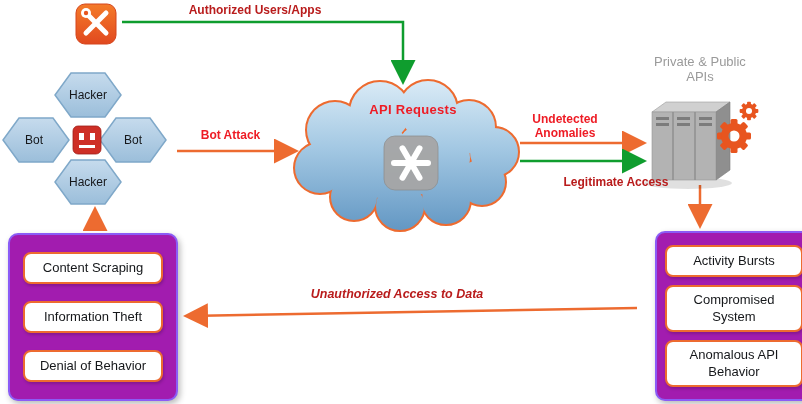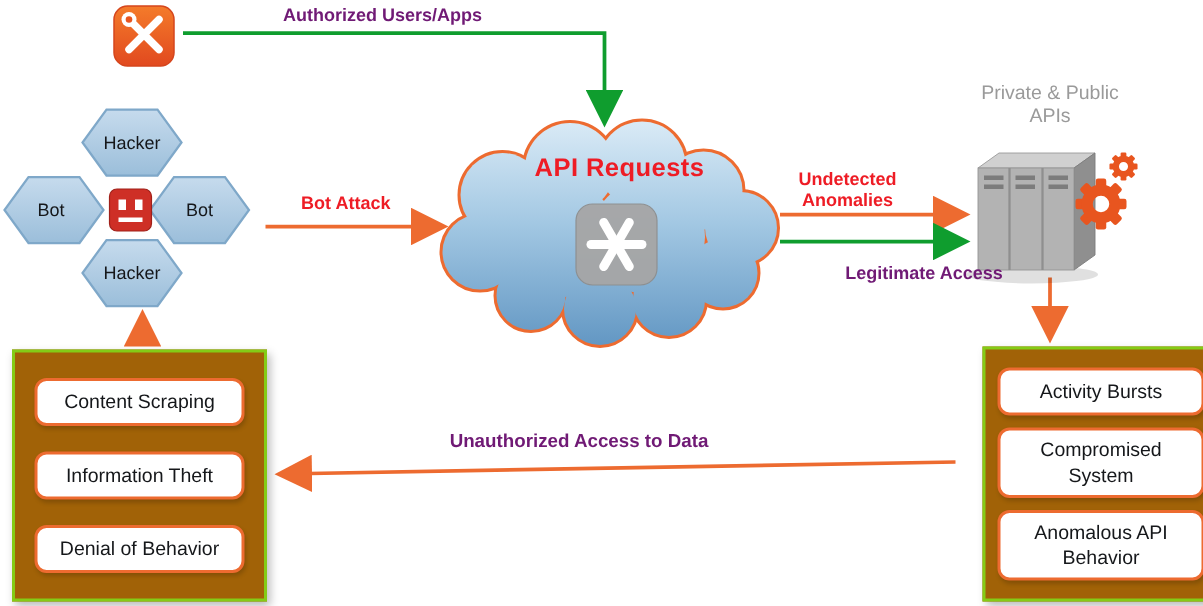--- a/index.html
+++ b/index.html
@@ -1,26 +1,26 @@
 <!DOCTYPE html>
 <html><head>
 <meta charset="utf-8">
 <style>
   html,body{margin:0;padding:0;background:#fff;}
   .canvas{position:relative;width:802px;height:404px;background:#fff;
     font-family:"Liberation Sans",sans-serif;overflow:hidden;}
   .canvas svg{position:absolute;left:0;top:0;}
   .lbl{position:absolute;text-align:center;font-size:12px;line-height:1.18;font-weight:bold;}
-  .green{color:#701a75;}
+  .green{color:#b91c1c;}
   .red{color:#ee1c25;}
   .gray{color:#9a9a9a;font-weight:normal;}
-  .api-title{font-size:17px;letter-spacing:.3px;}
+  .api-title{font-size:13px;letter-spacing:.3px;}
   .hexlbl{position:absolute;transform:translate(-50%,-50%);font-size:12px;color:#15171a;
     white-space:nowrap;}
-  .panel{position:absolute;border:2px solid #84cc16;border-radius:0;background:#a16207;
+  .panel{position:absolute;border:2px solid #8b5cf6;border-radius:10px;background:#a21caf;
     box-shadow:2px 3px 6px rgba(0,0,0,.28);display:flex;flex-direction:column;
     justify-content:space-around;align-items:center;padding:8px 0;box-sizing:border-box;}
   .pbox{border:2px solid #ed6b30;border-radius:8px;background:#fff;color:#15171a;
     font-size:13px;display:flex;align-items:center;justify-content:center;text-align:center;
     box-shadow:1px 2px 3px rgba(0,0,0,.18);padding:5px 4px;box-sizing:border-box;line-height:1.25;}
   .left-panel{left:8px;top:233px;width:170px;height:168px;}
   .left-panel .pbox{width:140px;min-height:32px;}
   .right-panel{left:639px;top:231px;width:158px;height:170px;margin-left:16px;}
   .right-panel .pbox{width:138px;min-height:32px;}
 </style>
@@ -165,21 +165,21 @@
       </g>
     </g>
   </svg>
 
   <div class="lbl green" style="left:160px;top:3px;width:190px;">Authorized Users/Apps</div>
   <div class="lbl red" style="left:193px;top:128px;width:75px;">Bot Attack</div>
   <div class="lbl red api-title" style="left:353px;top:102px;width:120px;">API Requests</div>
   <div class="lbl red" style="left:517px;top:112px;width:96px;">Undetected Anomalies</div>
   <div class="lbl green" style="left:512px;top:175px;width:112px;margin-left:48px;">Legitimate Access</div>
   <div class="lbl gray" style="left:642px;top:54px;width:116px;font-size:13px;">Private &amp; Public APIs</div>
-  <div class="lbl green" style="left:281px;top:287px;width:210px;font-size:12.5px;">Unauthorized Access to Data</div>
+  <div class="lbl green" style="left:292px;top:287px;width:210px;font-size:12.5px;font-style:italic;">Unauthorized Access to Data</div>
 
   <div class="hexlbl" style="left:88px;top:95px;">Hacker</div>
   <div class="hexlbl" style="left:34px;top:140px;">Bot</div>
   <div class="hexlbl" style="left:133px;top:140px;">Bot</div>
   <div class="hexlbl" style="left:88px;top:182px;">Hacker</div>
 
   <div class="panel left-panel">
     <div class="pbox">
       <span>Content Scraping</span>
     </div>

